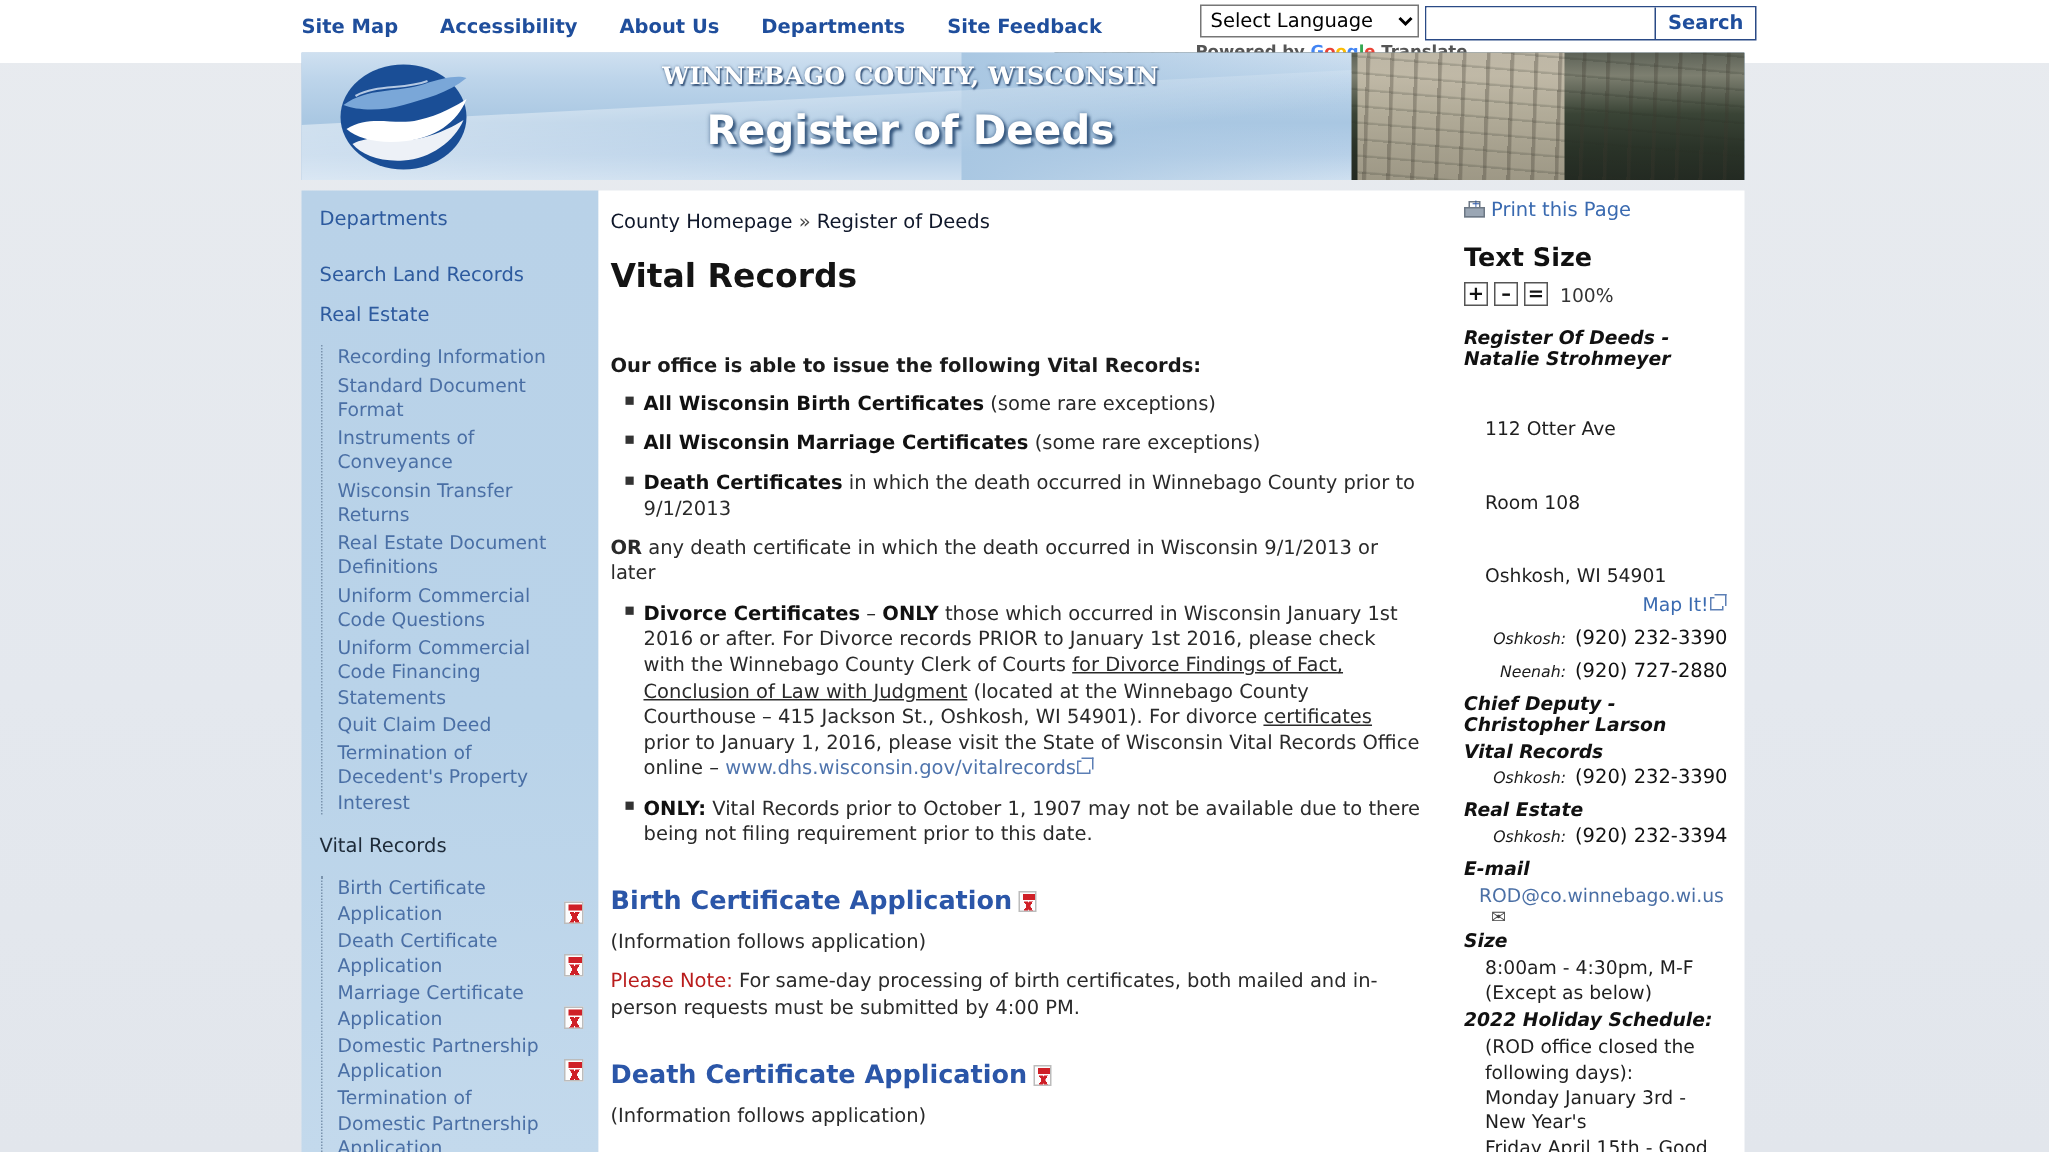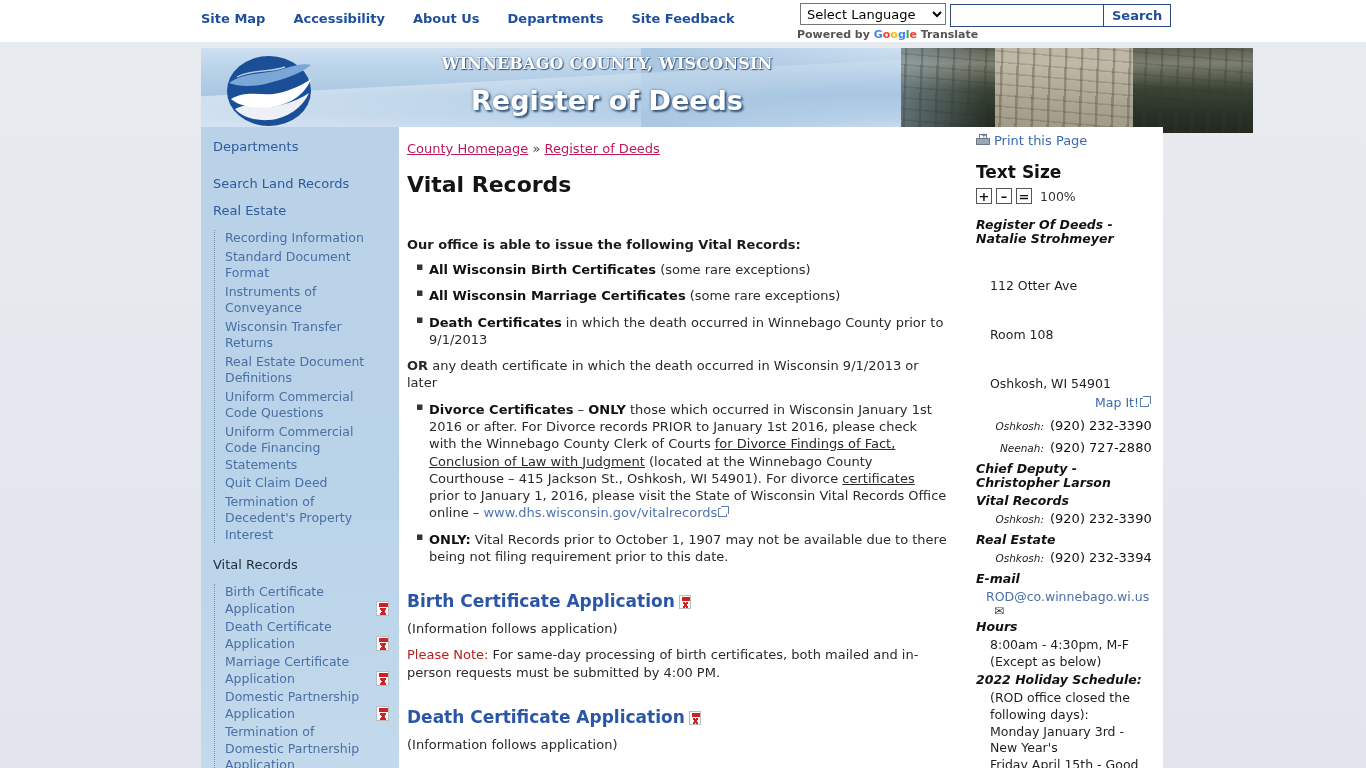--- a/index.html
+++ b/index.html
@@ -76,22 +76,22 @@
   #search-btn {
     border: none; border-left: 1px solid #2a4a86;
     background: #ffffff; color: #1f4e9c;
     font-weight: bold; font-size: 13px;
     padding: 0 8px; cursor: pointer; height: 21px;
     font-family: "DejaVu Sans", "Liberation Sans", sans-serif;
   }
 
   
   #banner {
-    position: absolute; left: 201px; top: 48px;
-    width: 1052px; height: 85px;
+    position: absolute; left: 201px; top: 35px;
+    width: 962px; height: 85px;
     overflow: hidden;
     background: #a9c6e2;
   }
   #banner .photo {
     position: absolute; right: 0; top: 0; width: 460px; height: 85px;
     background:
       linear-gradient(to right, rgba(172,200,226,1) 0%, rgba(172,200,226,0.55) 18%, rgba(172,200,226,0.0) 42%),
       linear-gradient(to bottom, #5d6257 0%, #7d7f70 18%, #3a4436 48%, #2a3328 75%, #232a22 100%),
       #4a5244;
   }
@@ -192,21 +192,21 @@
 
   
   #main {
     position: absolute; left: 399px; top: 127px;
     width: 565px; height: 641px;
     background: #ffffff;
     padding: 14px 16px 0 8px;
     overflow: hidden;
   }
   #breadcrumb { font-size: 13px; color: #6e7b8c; margin-bottom: 16px; }
-  #breadcrumb a { color: #be185d; text-decoration: underline; }
+  #breadcrumb a { color: #0f172a; }
   #breadcrumb .sep { color: #4a4a4a; }
   #page-title {
     font-size: 22px; font-weight: bold; color: #141414;
     margin: 0 0 40px 0;
     font-family: "DejaVu Sans", "Liberation Sans", sans-serif;
   }
   .lead { font-weight: bold; font-size: 13px; margin: 0 0 9px 0; color:#1a1a1a;}
   ul.bullets { margin: 0 0 6px 0; padding-left: 22px; list-style: none; }
   ul.bullets li {
     position: relative; margin-bottom: 9px; line-height: 1.33; font-size: 13px; color:#2a2a2a;
@@ -489,21 +489,21 @@
       <span class="phone-label">Oshkosh:</span>
       <span class="phone-num">(920) 232-3394</span>
     </div>
 
     <div class="rc-head">E-mail</div>
     <div class="rc-mail">
       <a href="#">ROD@co.winnebago.wi.us</a>
     </div>
     <div class="mail-ico">✉</div>
 
-    <div class="rc-head" style="margin-top:2px">Hours</div>
+    <div class="rc-head" style="margin-top:2px">Size</div>
     <div class="rc-line">8:00am - 4:30pm, M-F</div>
     <div class="rc-line">(Except as below)</div>
 
     <div class="rc-head" style="margin-top:2px">2022 Holiday Schedule:</div>
     <div class="rc-line">(ROD office closed the following days):</div>
     <div class="rc-line">Monday January 3rd - New Year's</div>
     <div class="rc-line">Friday April 15th - Good Friday</div>
     <div class="rc-line">Monday May 30th - Memorial Day</div>
   </aside>
 </div>

